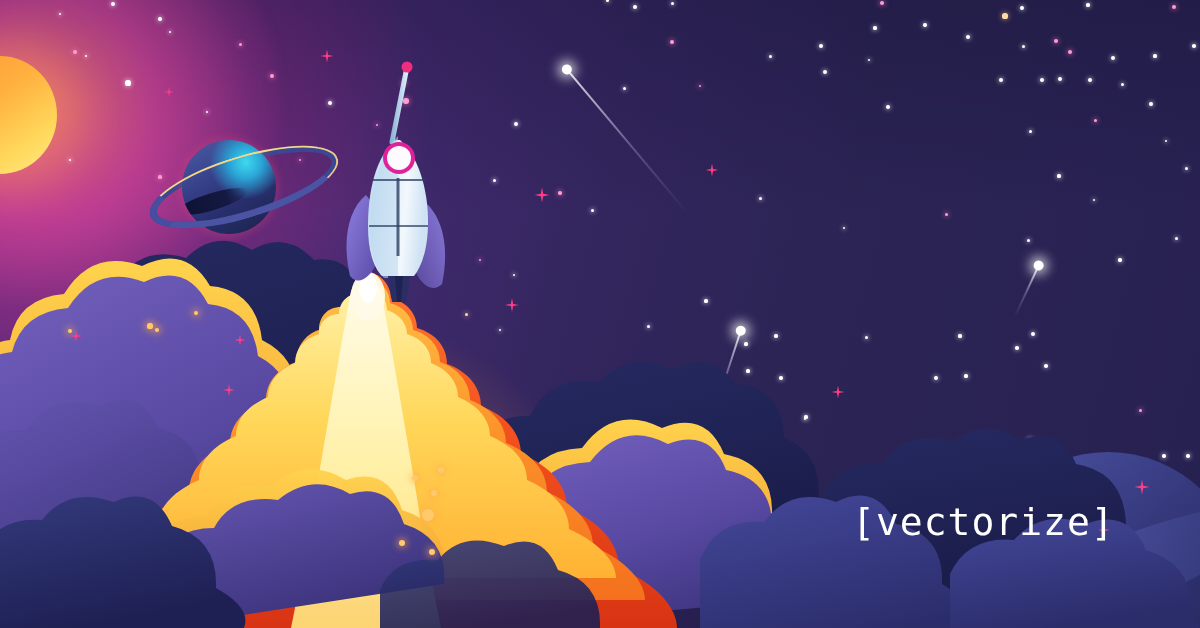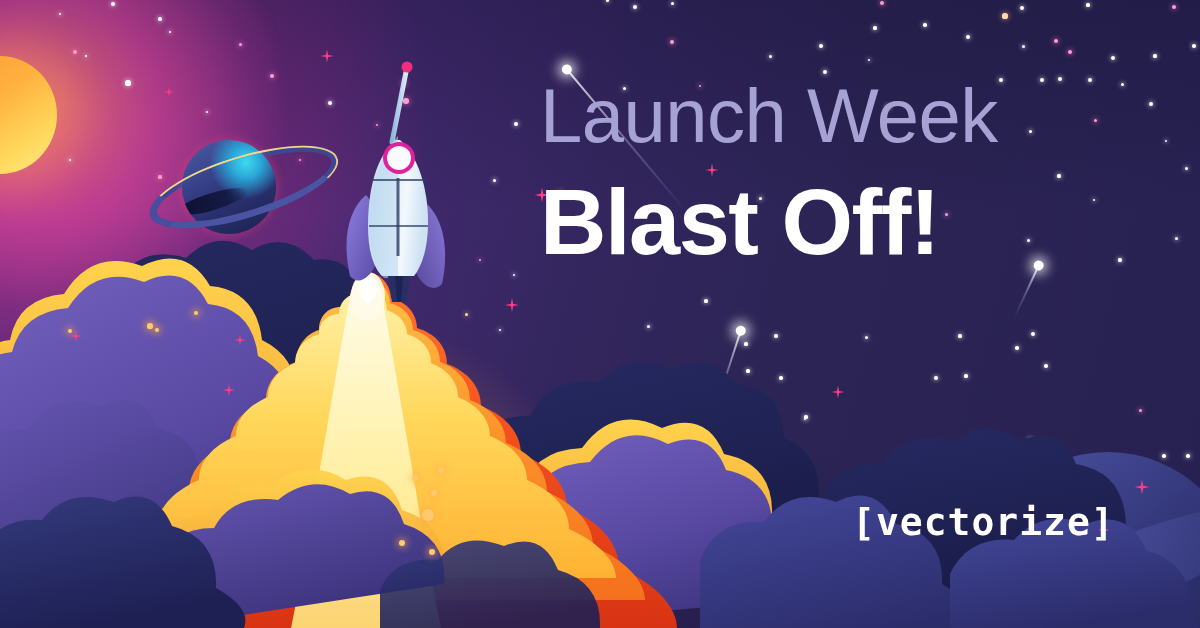--- a/index.html
+++ b/index.html
@@ -143,21 +143,21 @@
   }
   .headline {
     margin-top:22px;
     font-size:92px; line-height:1.0; font-weight:700; letter-spacing:-1.5px;
     color:#ffffff;
     white-space:nowrap;
   }
   .logo {
     position:absolute; left:852px; top:500px;
     font-family:"DejaVu Sans Mono", monospace;
-    font-size:38px; font-weight:700; letter-spacing:1px;
+    font-size:38px; font-weight:400; letter-spacing:1px;
     color:#ffffff;
     white-space:nowrap;
   }
 </style>
 </head>
 <body>
 
 <div id="banner">
 
   <div class="sky"></div>
@@ -535,20 +535,16 @@
       <div class="sparkle" style="left: 505px; top: 298px; width: 14px; height: 14px;"></div>
       <div class="sparkle" style="left: 705.5px; top: 163.5px; width: 13px; height: 13px;"></div>
       <div class="sparkle" style="left: 831.5px; top: 385.5px; width: 13px; height: 13px;"></div>
       <div class="sparkle" style="left: 1134.5px; top: 479.5px; width: 15px; height: 15px;"></div>
       <div class="sparkle" style="left: 1098px; top: 524px; width: 12px; height: 12px;"></div>
       <div class="sparkle" style="left: 223px; top: 384px; width: 12px; height: 12px;"></div>
       <div class="sparkle" style="left: 70px; top: 330px; width: 12px; height: 12px;"></div>
       <div class="sparkle" style="left: 164px; top: 87px; width: 10px; height: 10px;"></div>
     </div>
 
-  <div class="headline-block">
-    <div class="kicker">Launch Week</div>
-    <div class="headline">Blast Off!</div>
-  </div>
 
   <div class="logo">[vectorize]</div>
 
 </div>
 
 </body></html>

